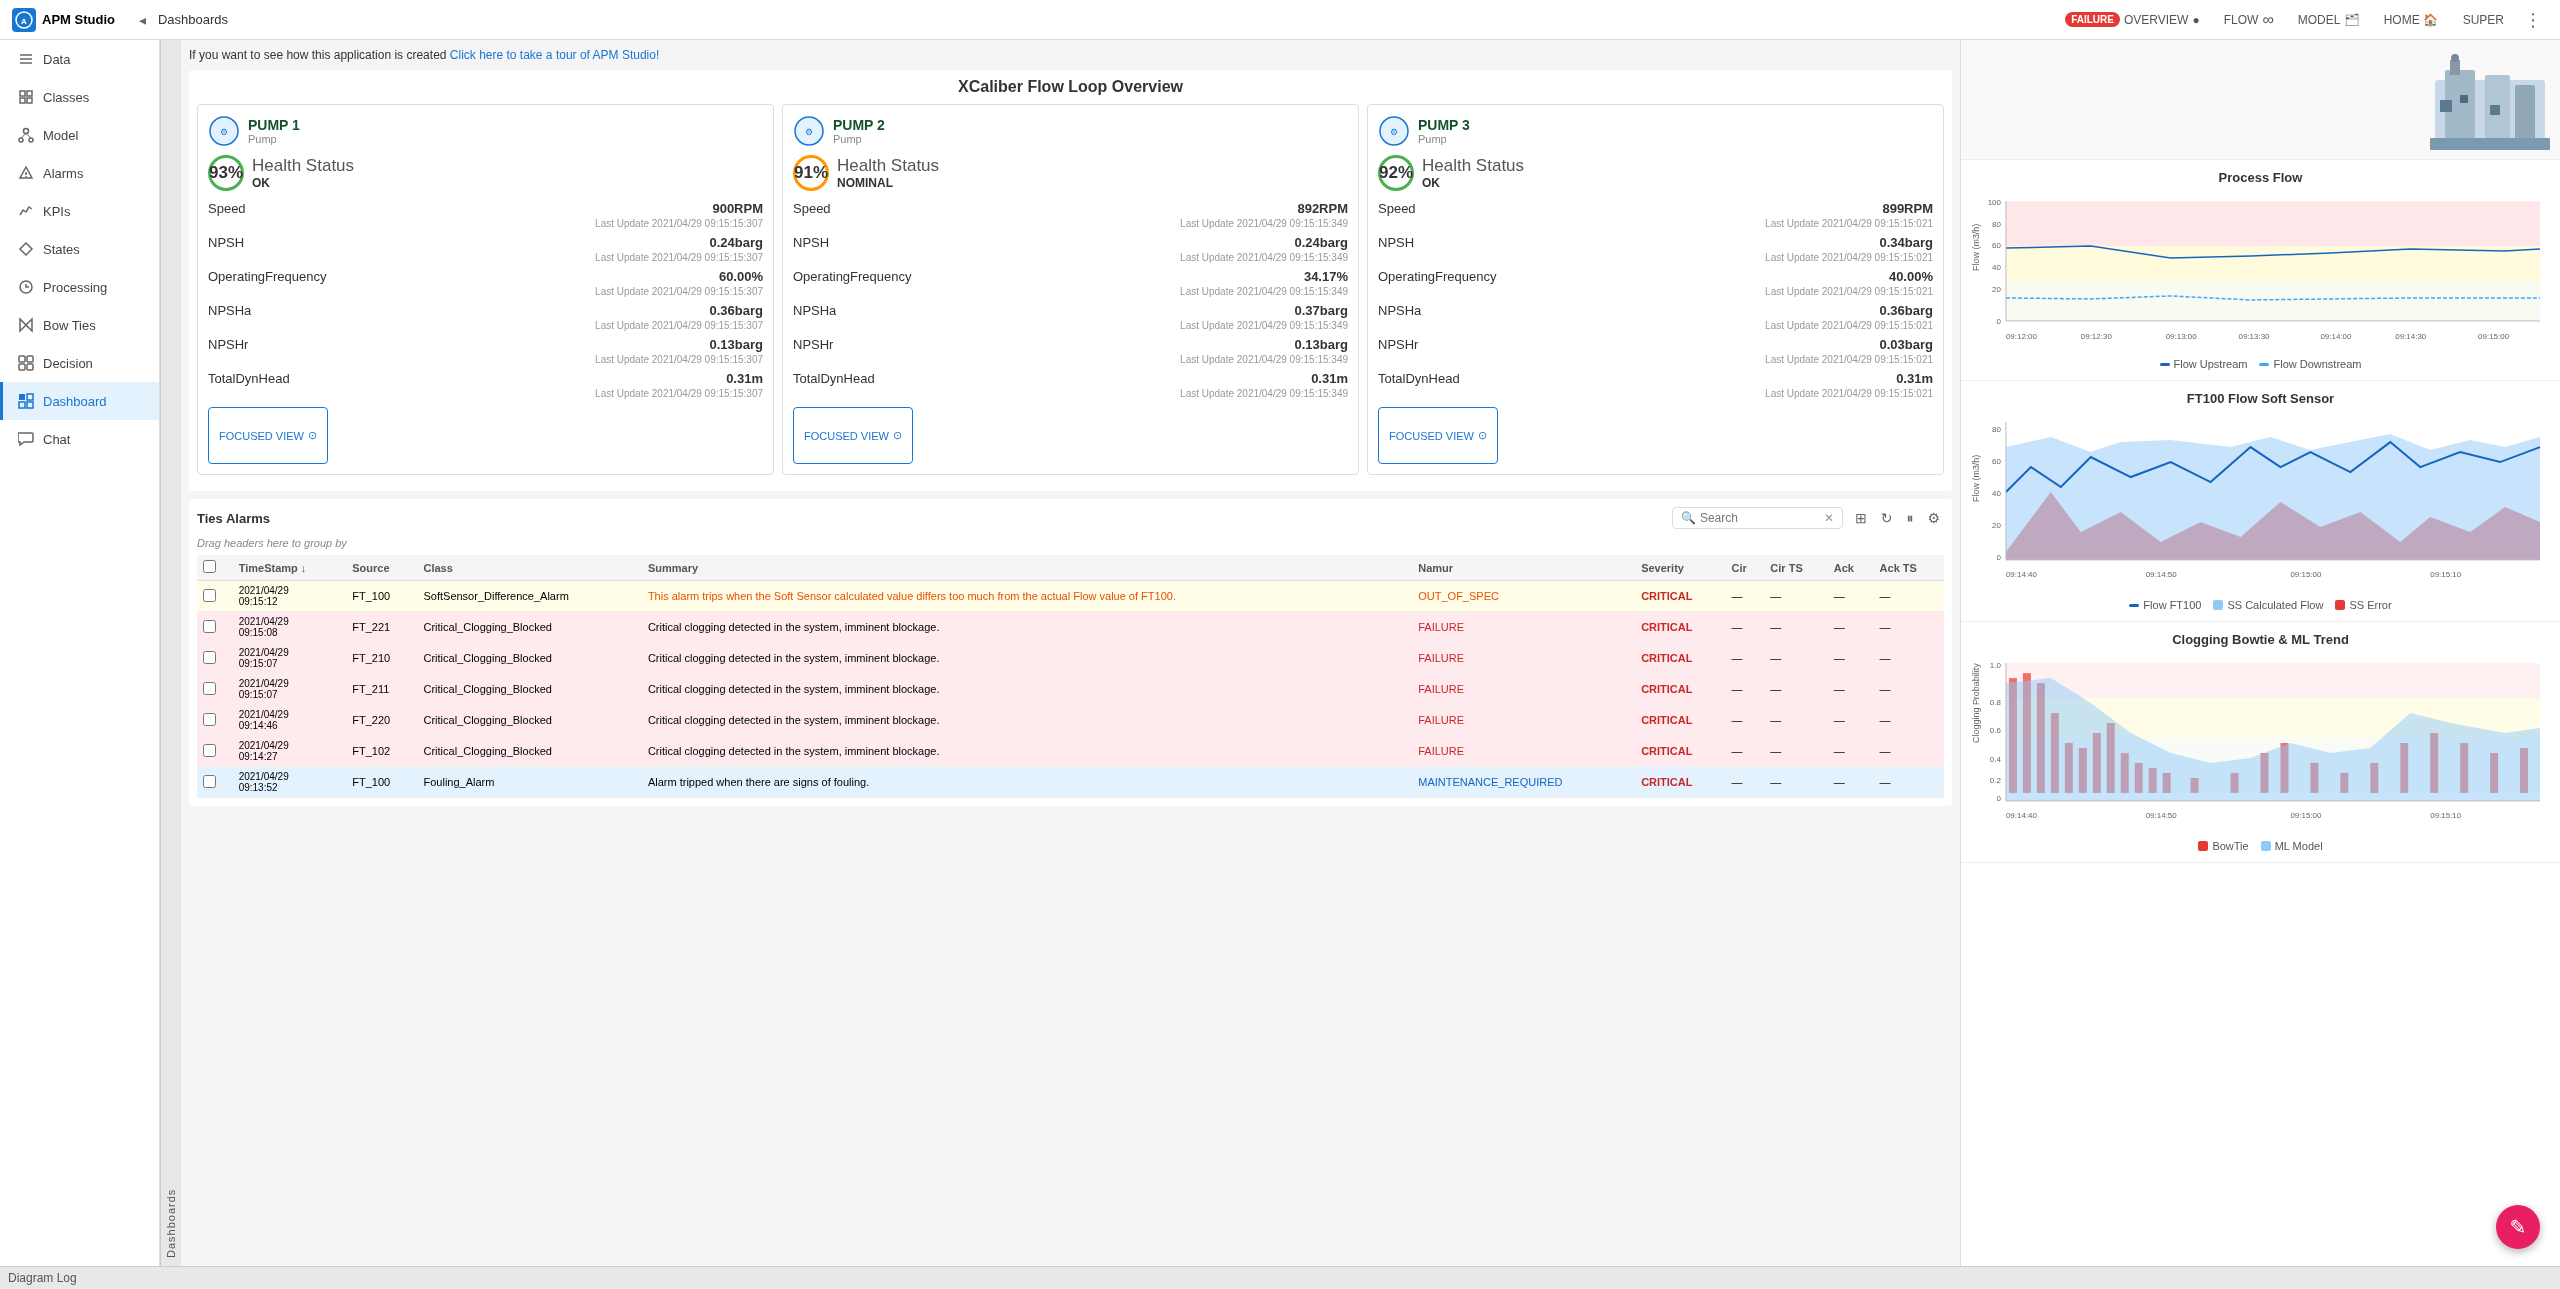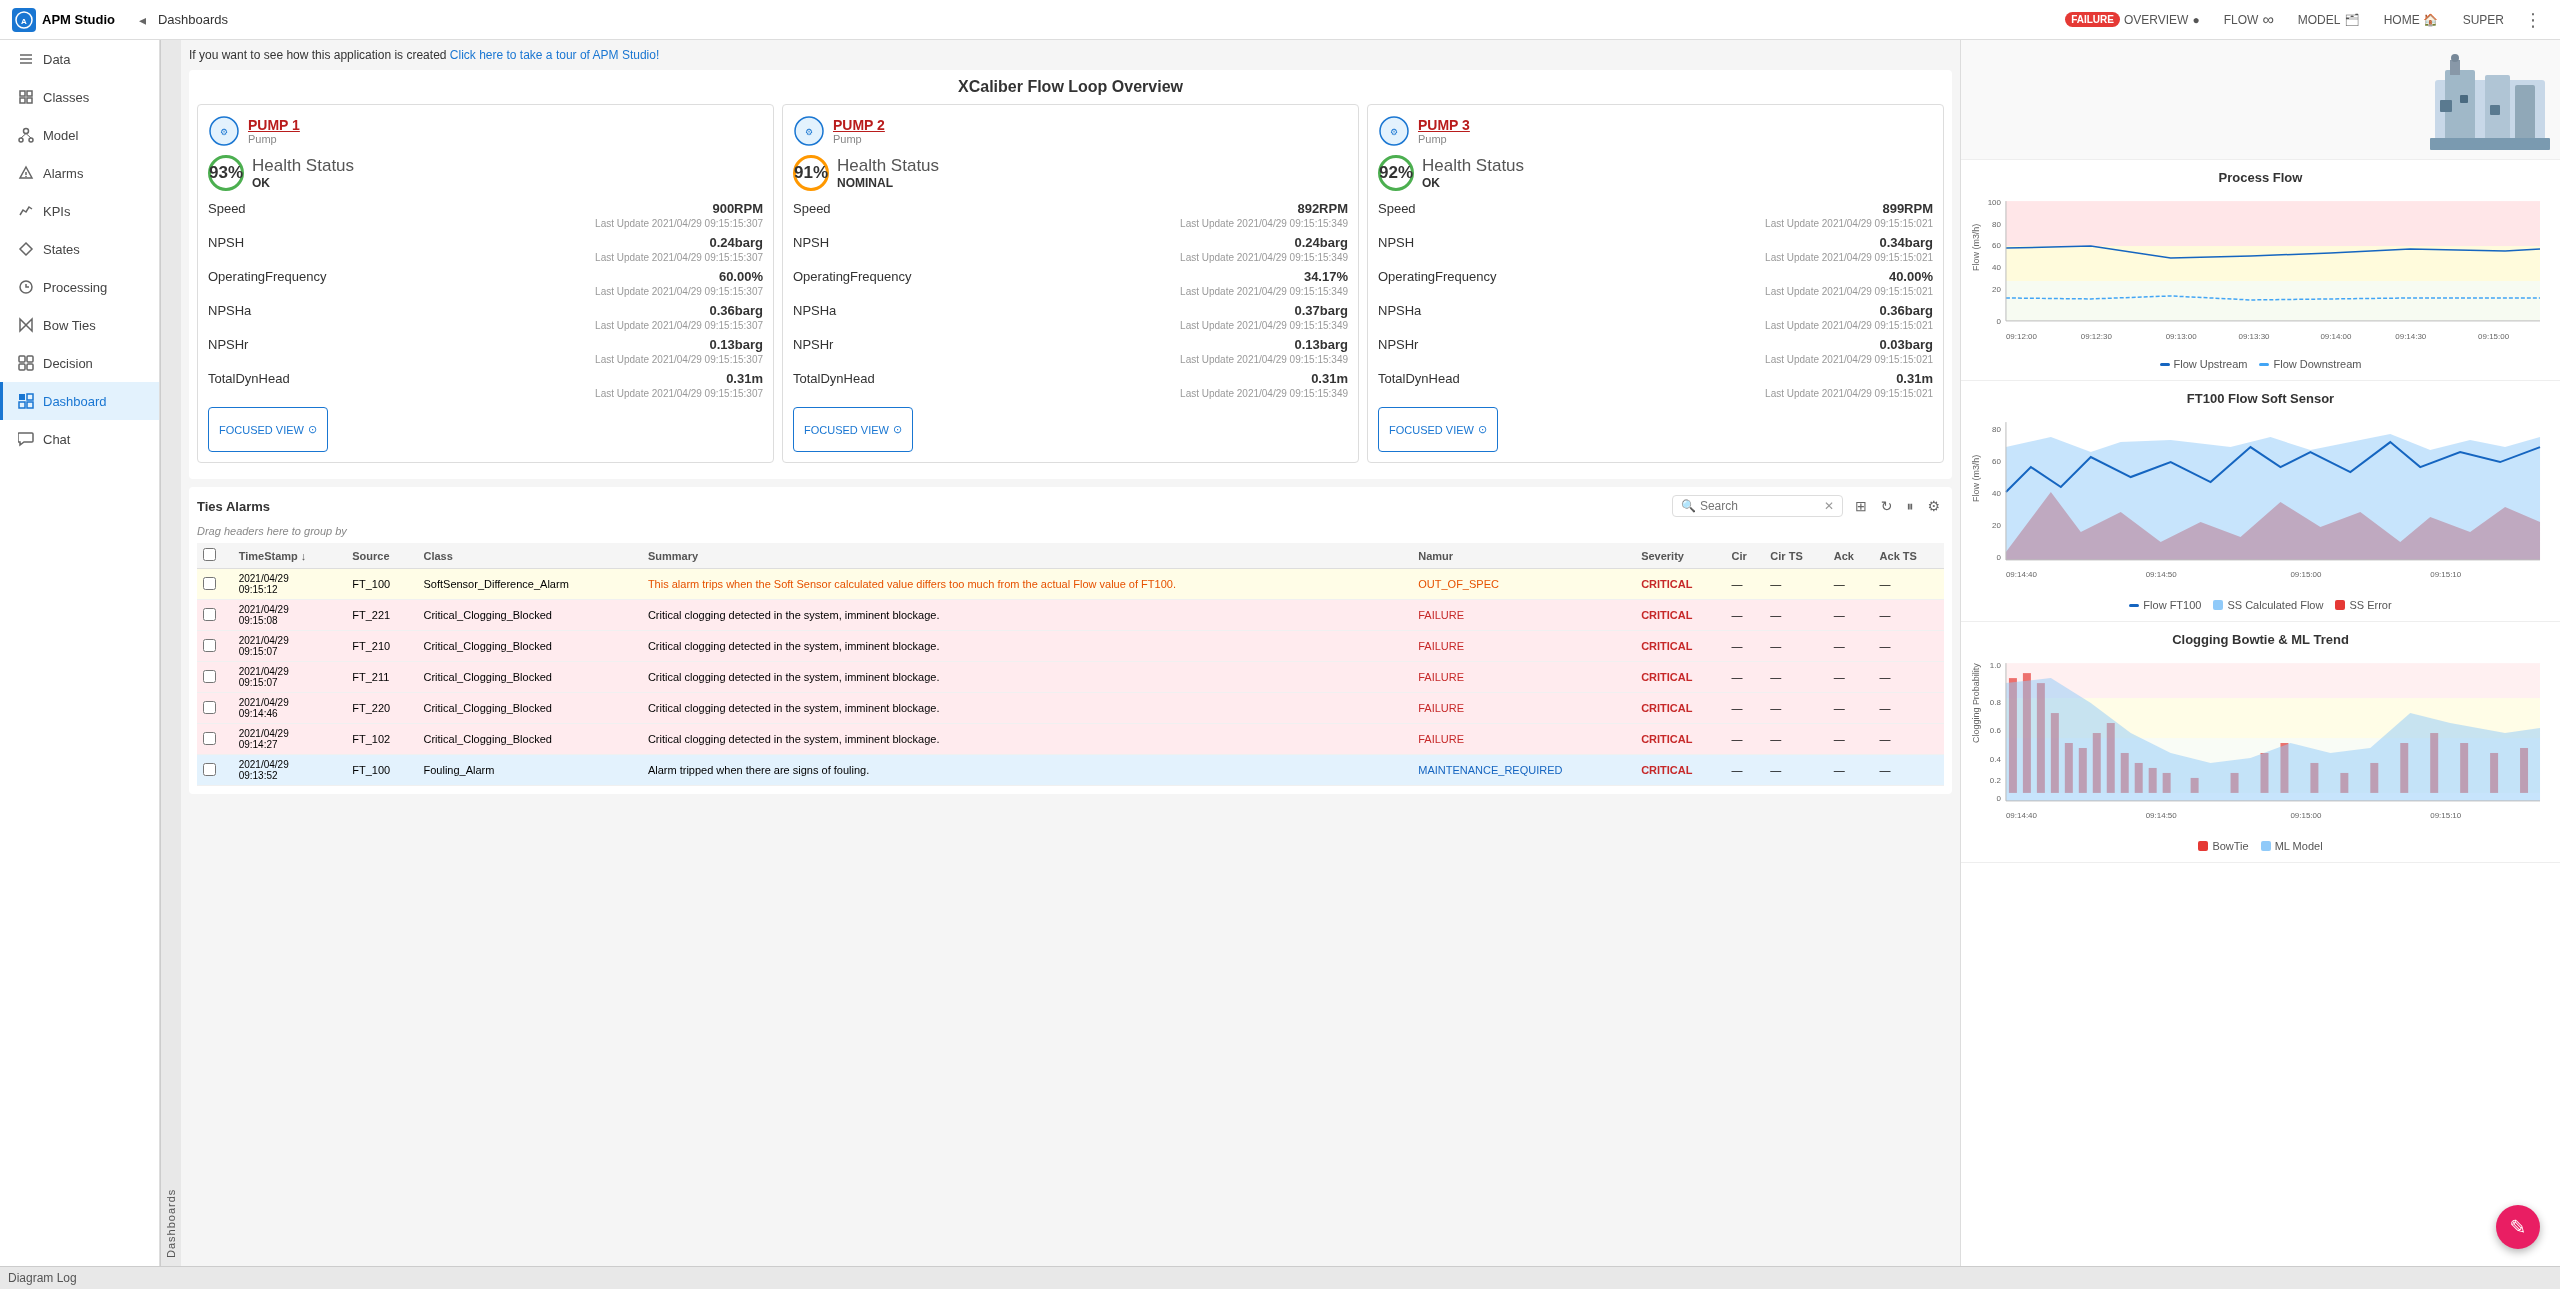--- a/index.html
+++ b/index.html
@@ -29,32 +29,32 @@
     .sidebar-item { display: flex; align-items: center; gap: 8px; padding: 10px 14px; cursor: pointer; color: #444; font-size: 13px; border-left: 3px solid transparent; }
     .sidebar-item.active { background: #e3f2fd; color: #1976d2; border-left-color: #1976d2; }
     .sidebar-icon { width: 18px; height: 18px; flex-shrink: 0; display: flex; align-items: center; justify-content: center; }
 
     
     .pump-section { background: white; border-radius: 4px; padding: 8px; margin-bottom: 8px; }
     .page-title { text-align: center; font-size: 16px; font-weight: bold; color: #333; margin-bottom: 8px; }
     .pump-cards { display: flex; gap: 8px; margin-bottom: 8px; }
     .pump-card { flex: 1; border: 1px solid #ddd; border-radius: 4px; padding: 10px; background: #fff; }
     .pump-header { display: flex; align-items: center; gap: 8px; margin-bottom: 8px; }
-    .pump-name { font-size: 14px; font-weight: bold; color: #b91c1c; text-decoration: underline; }
+    .pump-name { font-size: 14px; font-weight: bold; color: #14532d; }
     .pump-type { font-size: 11px; color: #888; }
     .health-row { display: flex; align-items: center; gap: 8px; margin-bottom: 10px; }
     .health-circle { width: 36px; height: 36px; border-radius: 50%; border: 3px solid #4caf50; display: flex; align-items: center; justify-content: center; font-size: 17px; font-weight: bold; color: #333; flex-shrink: 0; }
     .health-circle.nominal { border-color: #ff9800; }
     .health-label { font-size: 17px; color: #555; }
     .health-status { font-size: 12px; font-weight: bold; color: #333; }
     .metric-row { display: flex; justify-content: space-between; align-items: baseline; margin-bottom: 2px; }
     .metric-name { font-size: 13px; font-weight: 500; color: #333; }
     .metric-value { font-size: 13px; font-weight: bold; color: #333; }
     .metric-update { font-size: 10px; color: #999; margin-bottom: 6px; text-align: right; }
-    .focused-btn { border: 1px solid #1976d2; color: #1976d2; background: white; padding: 15px 10px; border-radius: 4px; cursor: pointer; font-size: 11px; margin-top: 8px; display: flex; align-items: center; gap: 4px; }
+    .focused-btn { border: 1px solid #1976d2; color: #1976d2; background: white; padding: 21px 10px; border-radius: 4px; cursor: pointer; font-size: 11px; margin-top: 8px; display: flex; align-items: center; gap: 4px; }
 
     
     .alarms-section { background: white; border-radius: 4px; padding: 8px; }
     .alarms-header { display: flex; align-items: center; justify-content: space-between; margin-bottom: 8px; }
     .alarms-title { font-size: 13px; font-weight: bold; color: #333; }
     .search-box { display: flex; align-items: center; border: 1px solid #ddd; border-radius: 4px; padding: 3px 8px; gap: 4px; }
     .search-box input { border: none; outline: none; font-size: 12px; width: 120px; }
     .alarms-controls { display: flex; gap: 6px; align-items: center; }
     .control-btn { background: none; border: none; cursor: pointer; color: #666; font-size: 14px; padding: 2px 4px; }
     .drag-hint { font-size: 11px; color: #888; font-style: italic; margin-bottom: 6px; }

